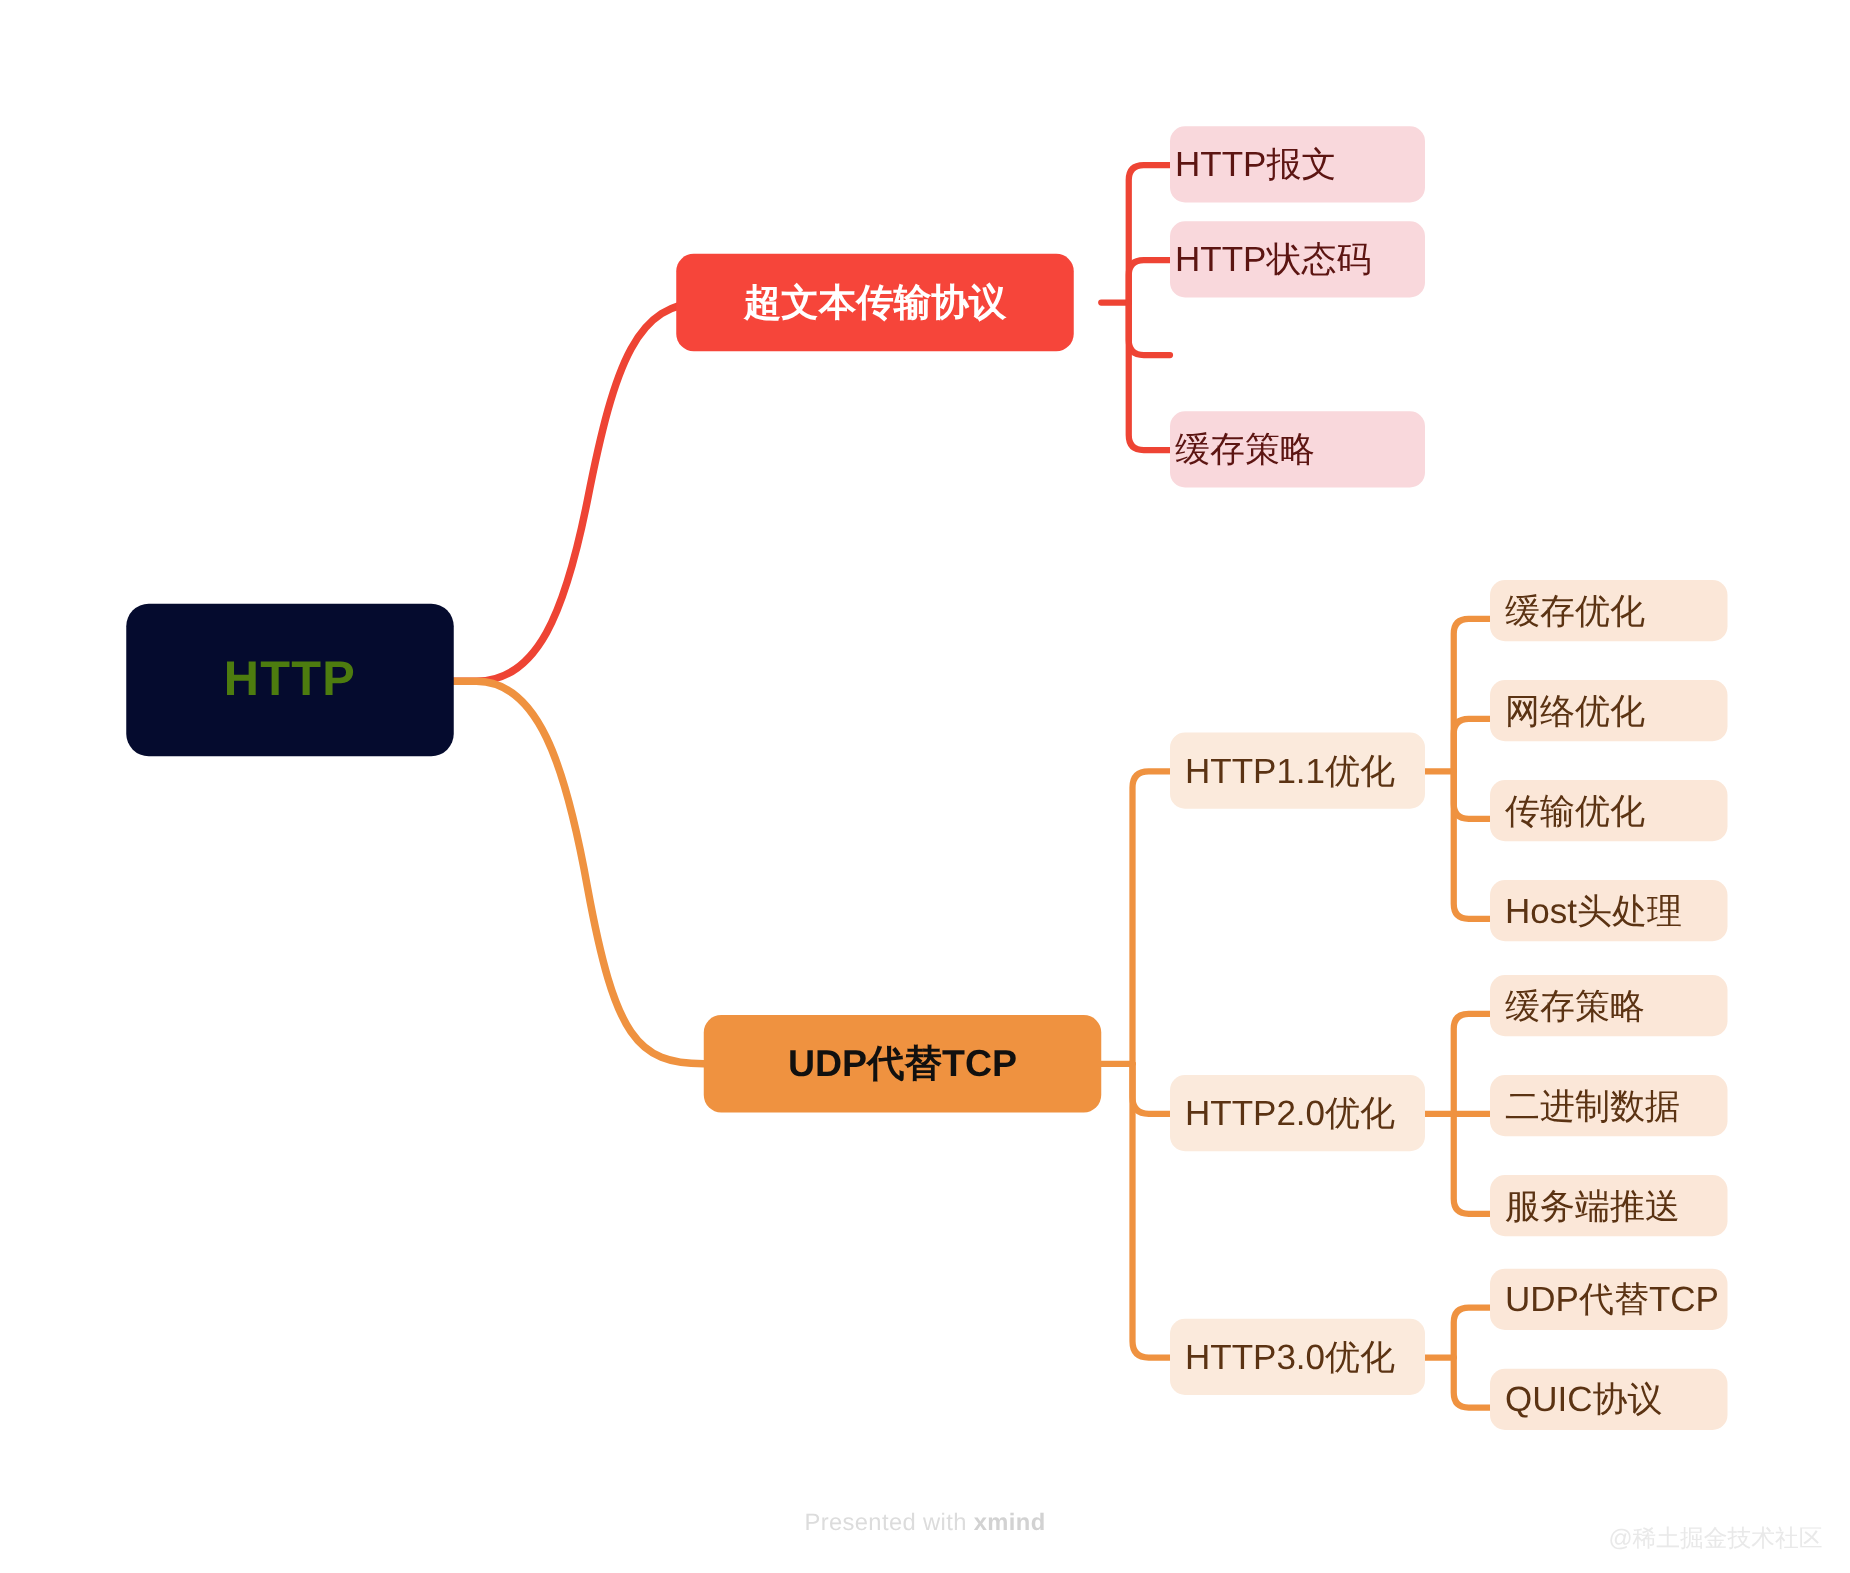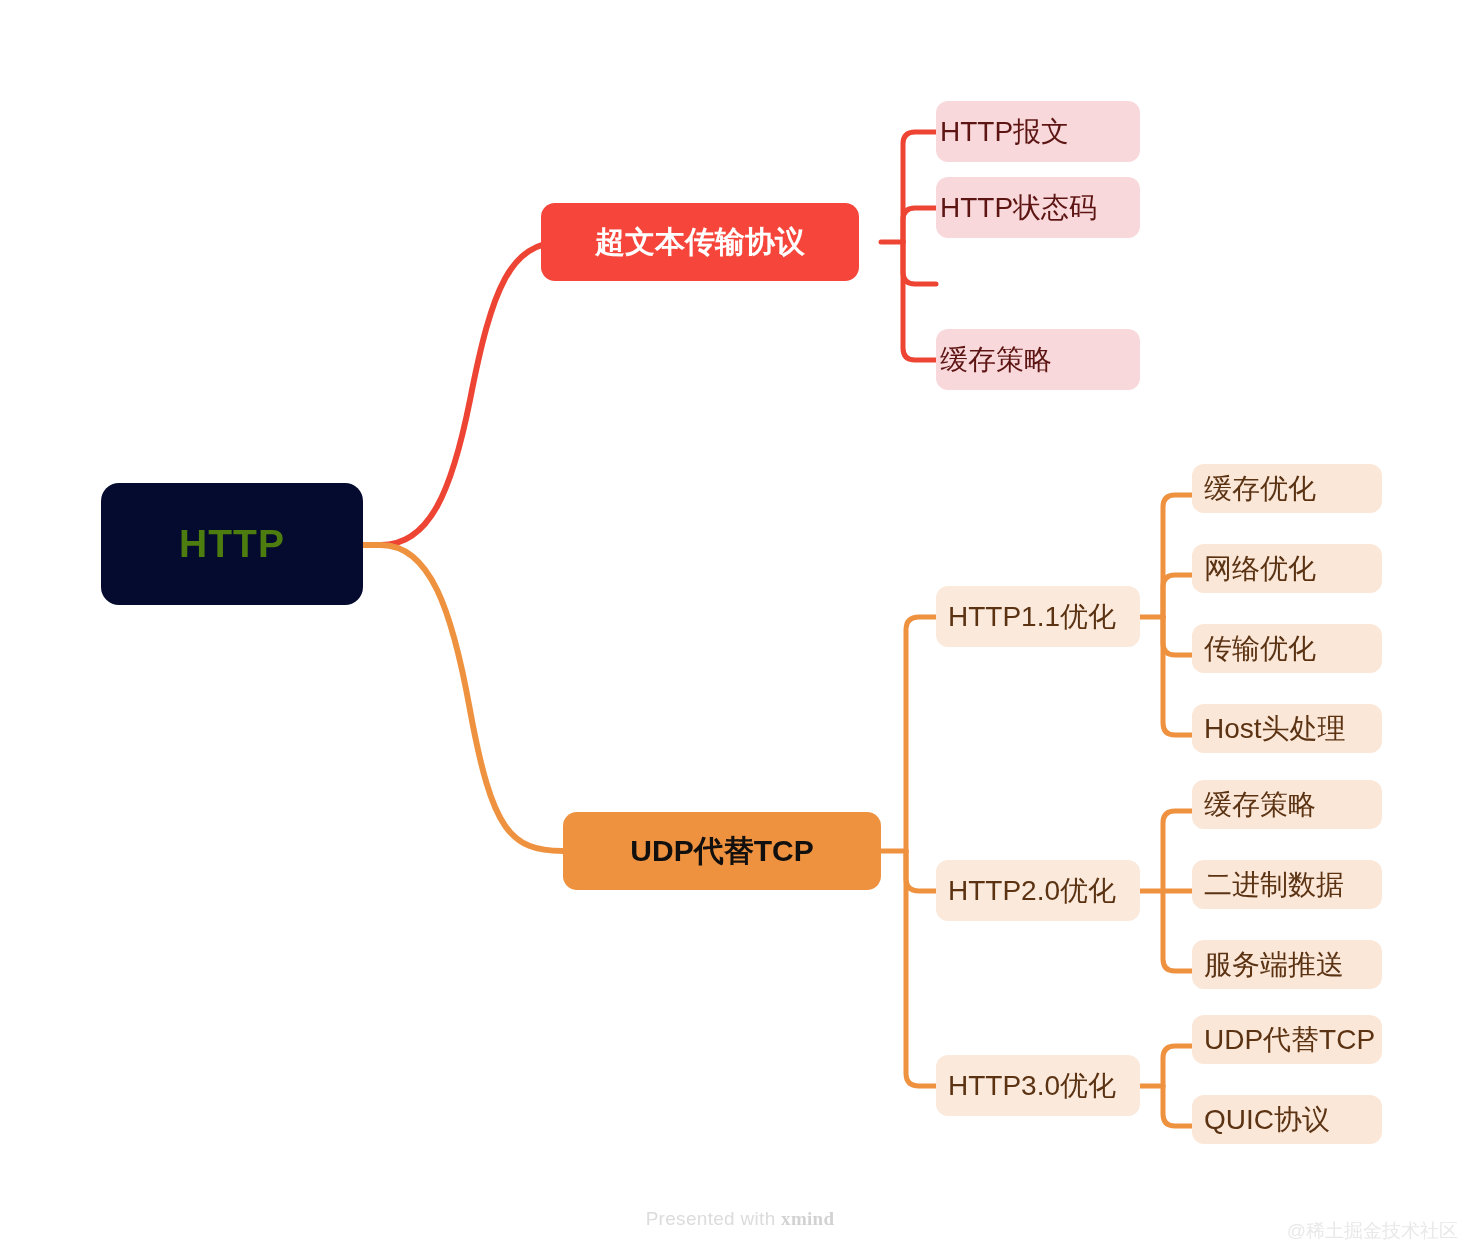--- a/index.html
+++ b/index.html
@@ -128,21 +128,20 @@
     top: 1208px;
     width: 1480px;
     text-align: center;
     font-size: 19px;
     color: #DCDCDC;
     letter-spacing: 0.3px;
   }
   .footer-brand .brand-strong {
     font-weight: 700;
     color: #D2D2D2;
-    font-family: Liberation Serif, serif;
   }
   .watermark {
     position: absolute;
     right: 22px;
     top: 1218px;
     font-size: 19px;
     color: #E9E9E9;
   }
 </style>
 </head>

